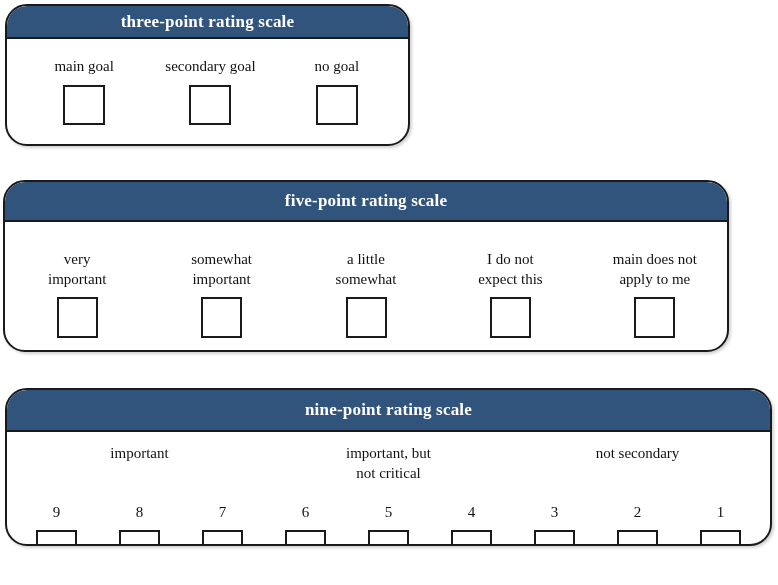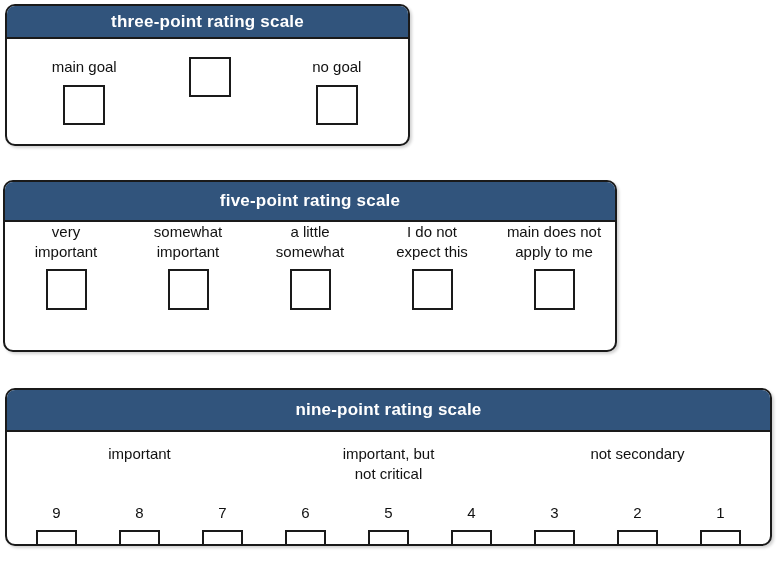--- a/index.html
+++ b/index.html
@@ -6,24 +6,25 @@
   html, body { width: 778px; height: 585px; }
   body {
     background: #ffffff;
     font-family: "Liberation Sans", sans-serif;
     position: relative;
     overflow: hidden;
   }
   .panel {
     position: absolute;
     border: 2px solid var(--border, #1a1a1a);
-    border-radius: 10px;
+    border-radius: 22px;
     background: #ffffff;
     box-shadow: 2px 2px 3px rgba(0,0,0,0.18);
     overflow: hidden;
+    font-family: Liberation Serif, serif;
   }
   .panel-header {
     background: var(--header-bg, #31547C);
     border-bottom: 2px solid var(--border, #1a1a1a);
     color: var(--header-text, #ffffff);
     font-weight: bold;
     font-size: 17px;
     letter-spacing: 0.2px;
     display: flex;
     align-items: center;
@@ -49,23 +50,23 @@
   }
 
   
   .panel-three { left: 5px; top: 4px; width: 405px; height: 142px; }
   .panel-three .panel-header { height: 33px; }
   .panel-three .options-row { padding: 18px 8px 0 14px; }
   .panel-three .option-label { margin-bottom: 8px; }
   .panel-three .checkbox { width: 42px; height: 40px; }
 
   
-  .panel-five { left: 3px; top: 180px; width: 614px; height: 172px; }
+  .panel-five { left: 3px; top: 180px; width: 726px; height: 172px; }
   .panel-five .panel-header { height: 40px; }
-  .panel-five .options-row { }
+  .panel-five .options-row { padding-top: 28px; }
   .panel-five .option-label { margin-bottom: 8px; }
   .panel-five .checkbox { width: 41px; height: 41px; }
 
   
   .panel-nine { left: 5px; top: 388px; width: 767px; height: 158px; }
   .panel-nine .panel-header { height: 42px; }
   .panel-nine .group-row { display: flex; padding: 12px 8px 0 8px; }
   .group-cell {
     flex: 1;
     text-align: center;
@@ -84,20 +85,21 @@
 <div class="panel panel-three">
   <div class="panel-header">
     <span>three-point rating scale</span>
   </div>
   <div class="options-row">
       <div class="option-col">
         <div class="option-label">main goal</div>
         <div class="checkbox"></div>
       </div>
       <div class="option-col">
+        <div class="option-label">secondary goal</div>
         <div class="checkbox"></div>
       </div>
       <div class="option-col">
         <div class="option-label">no goal</div>
         <div class="checkbox"></div>
       </div>
     </div>
 </div>
 
 <div class="panel panel-five">

